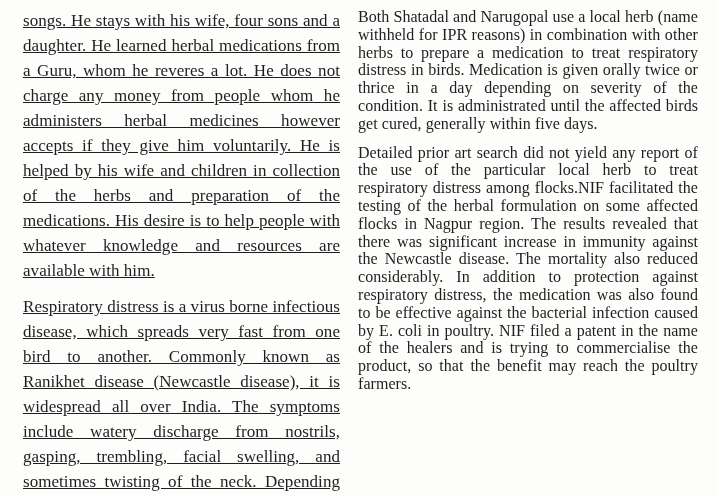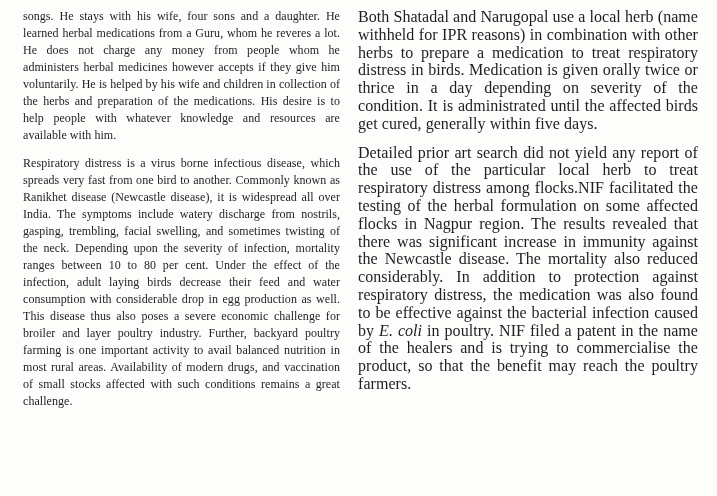--- a/index.html
+++ b/index.html
@@ -24,36 +24,36 @@
     -webkit-font-smoothing: antialiased;
   }
   .column {
     text-align: justify;
     text-justify: inter-word;
     hyphens: none;
   }
   .column-left {
     width: 317px;
     flex: 0 0 317px;
-    font-size: 12px;
-    line-height: 17px;
+    font-size: 17px;
+    line-height: 25px;
     letter-spacing: 0.05px;
+    text-decoration: underline;
   }
   .column-right {
     width: 340px;
     flex: 0 0 340px;
     font-size: 16px;
     line-height: 17.8px;
     letter-spacing: 0.05px;
   }
   .para {
     margin: 0 0 11px 0;
   }
   .italic {
-    font-style: italic;
   }
 </style>
 </head>
 <body>
 
 <div class="page">
 
   <div class="column column-left">
     <p class="para">songs. He stays with his wife, four sons and a daughter. He learned herbal medications from a Guru, whom he reveres a lot. He does not charge any money from people whom he administers herbal medicines however accepts if they give him voluntarily. He is helped by his wife and children in collection of the herbs and preparation of the medications. His desire is to help people with whatever knowledge and resources are available with him.</p>
     <p class="para">Respiratory distress is a virus borne infectious disease, which spreads very fast from one bird to another. Commonly known as Ranikhet disease (Newcastle disease), it is widespread all over India. The symptoms include watery discharge from nostrils, gasping, trembling, facial swelling, and sometimes twisting of the neck. Depending upon the severity of infection, mortality ranges between 10 to 80 per cent. Under the effect of the infection, adult laying birds decrease their feed and water consumption with considerable drop in egg production as well. This disease thus also poses a severe economic challenge for broiler and layer poultry industry. Further, backyard poultry farming is one important activity to avail balanced nutrition in most rural areas. Availability of modern drugs, and vaccination of small stocks affected with such conditions remains a great challenge.</p>

